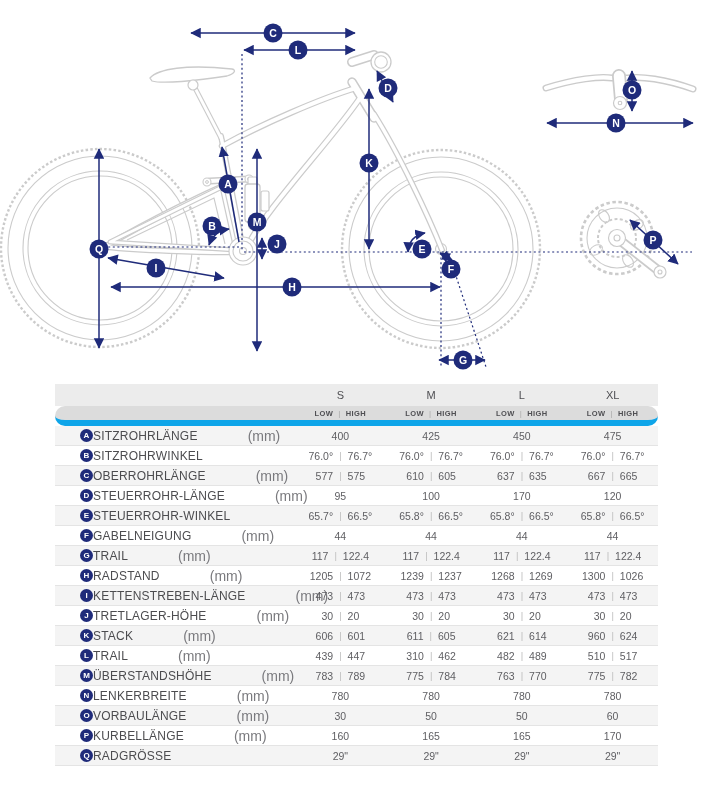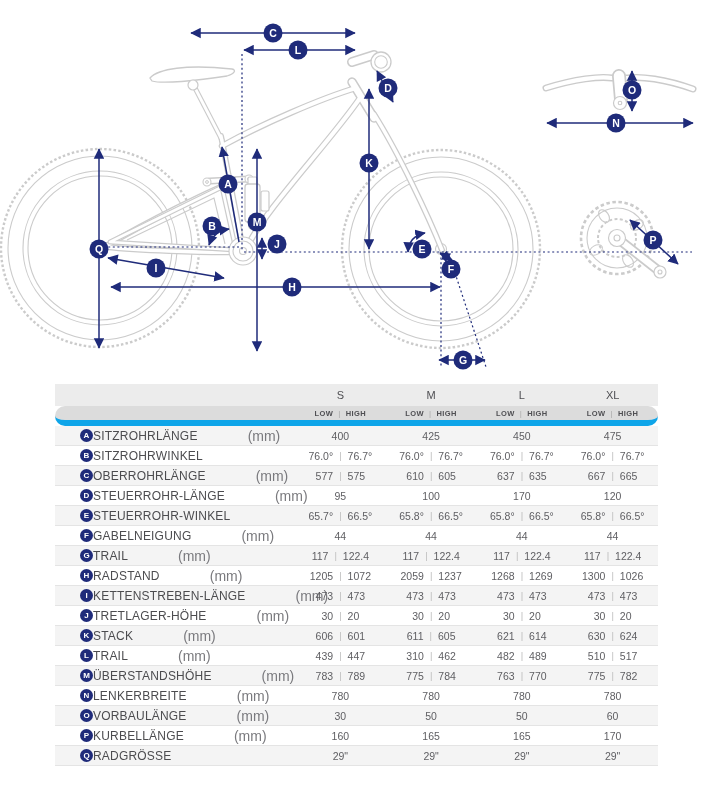--- a/index.html
+++ b/index.html
@@ -443,21 +443,21 @@
             <div class="badge">H</div>
             <span class="row-label">RADSTAND</span>
             <span class="row-unit">(mm)</span>
           </div>
           <div class="val-cell">
             <span>1205</span>
             <span class="sep">|</span>
             <span>1072</span>
           </div>
           <div class="val-cell">
-            <span>2059</span>
+            <span>1239</span>
             <span class="sep">|</span>
             <span>1237</span>
           </div>
           <div class="val-cell">
             <span>1268</span>
             <span class="sep">|</span>
             <span>1269</span>
           </div>
           <div class="val-cell">
             <span>1300</span>
@@ -534,21 +534,21 @@
             <span>611</span>
             <span class="sep">|</span>
             <span>605</span>
           </div>
           <div class="val-cell">
             <span>621</span>
             <span class="sep">|</span>
             <span>614</span>
           </div>
           <div class="val-cell">
-            <span>630</span>
+            <span>960</span>
             <span class="sep">|</span>
             <span>624</span>
           </div>
         </div>
         <div class="gtr">
           <div class="lbl-cell">
             <div class="badge">L</div>
             <span class="row-label">TRAIL</span>
             <span class="row-unit">(mm)</span>
           </div>

